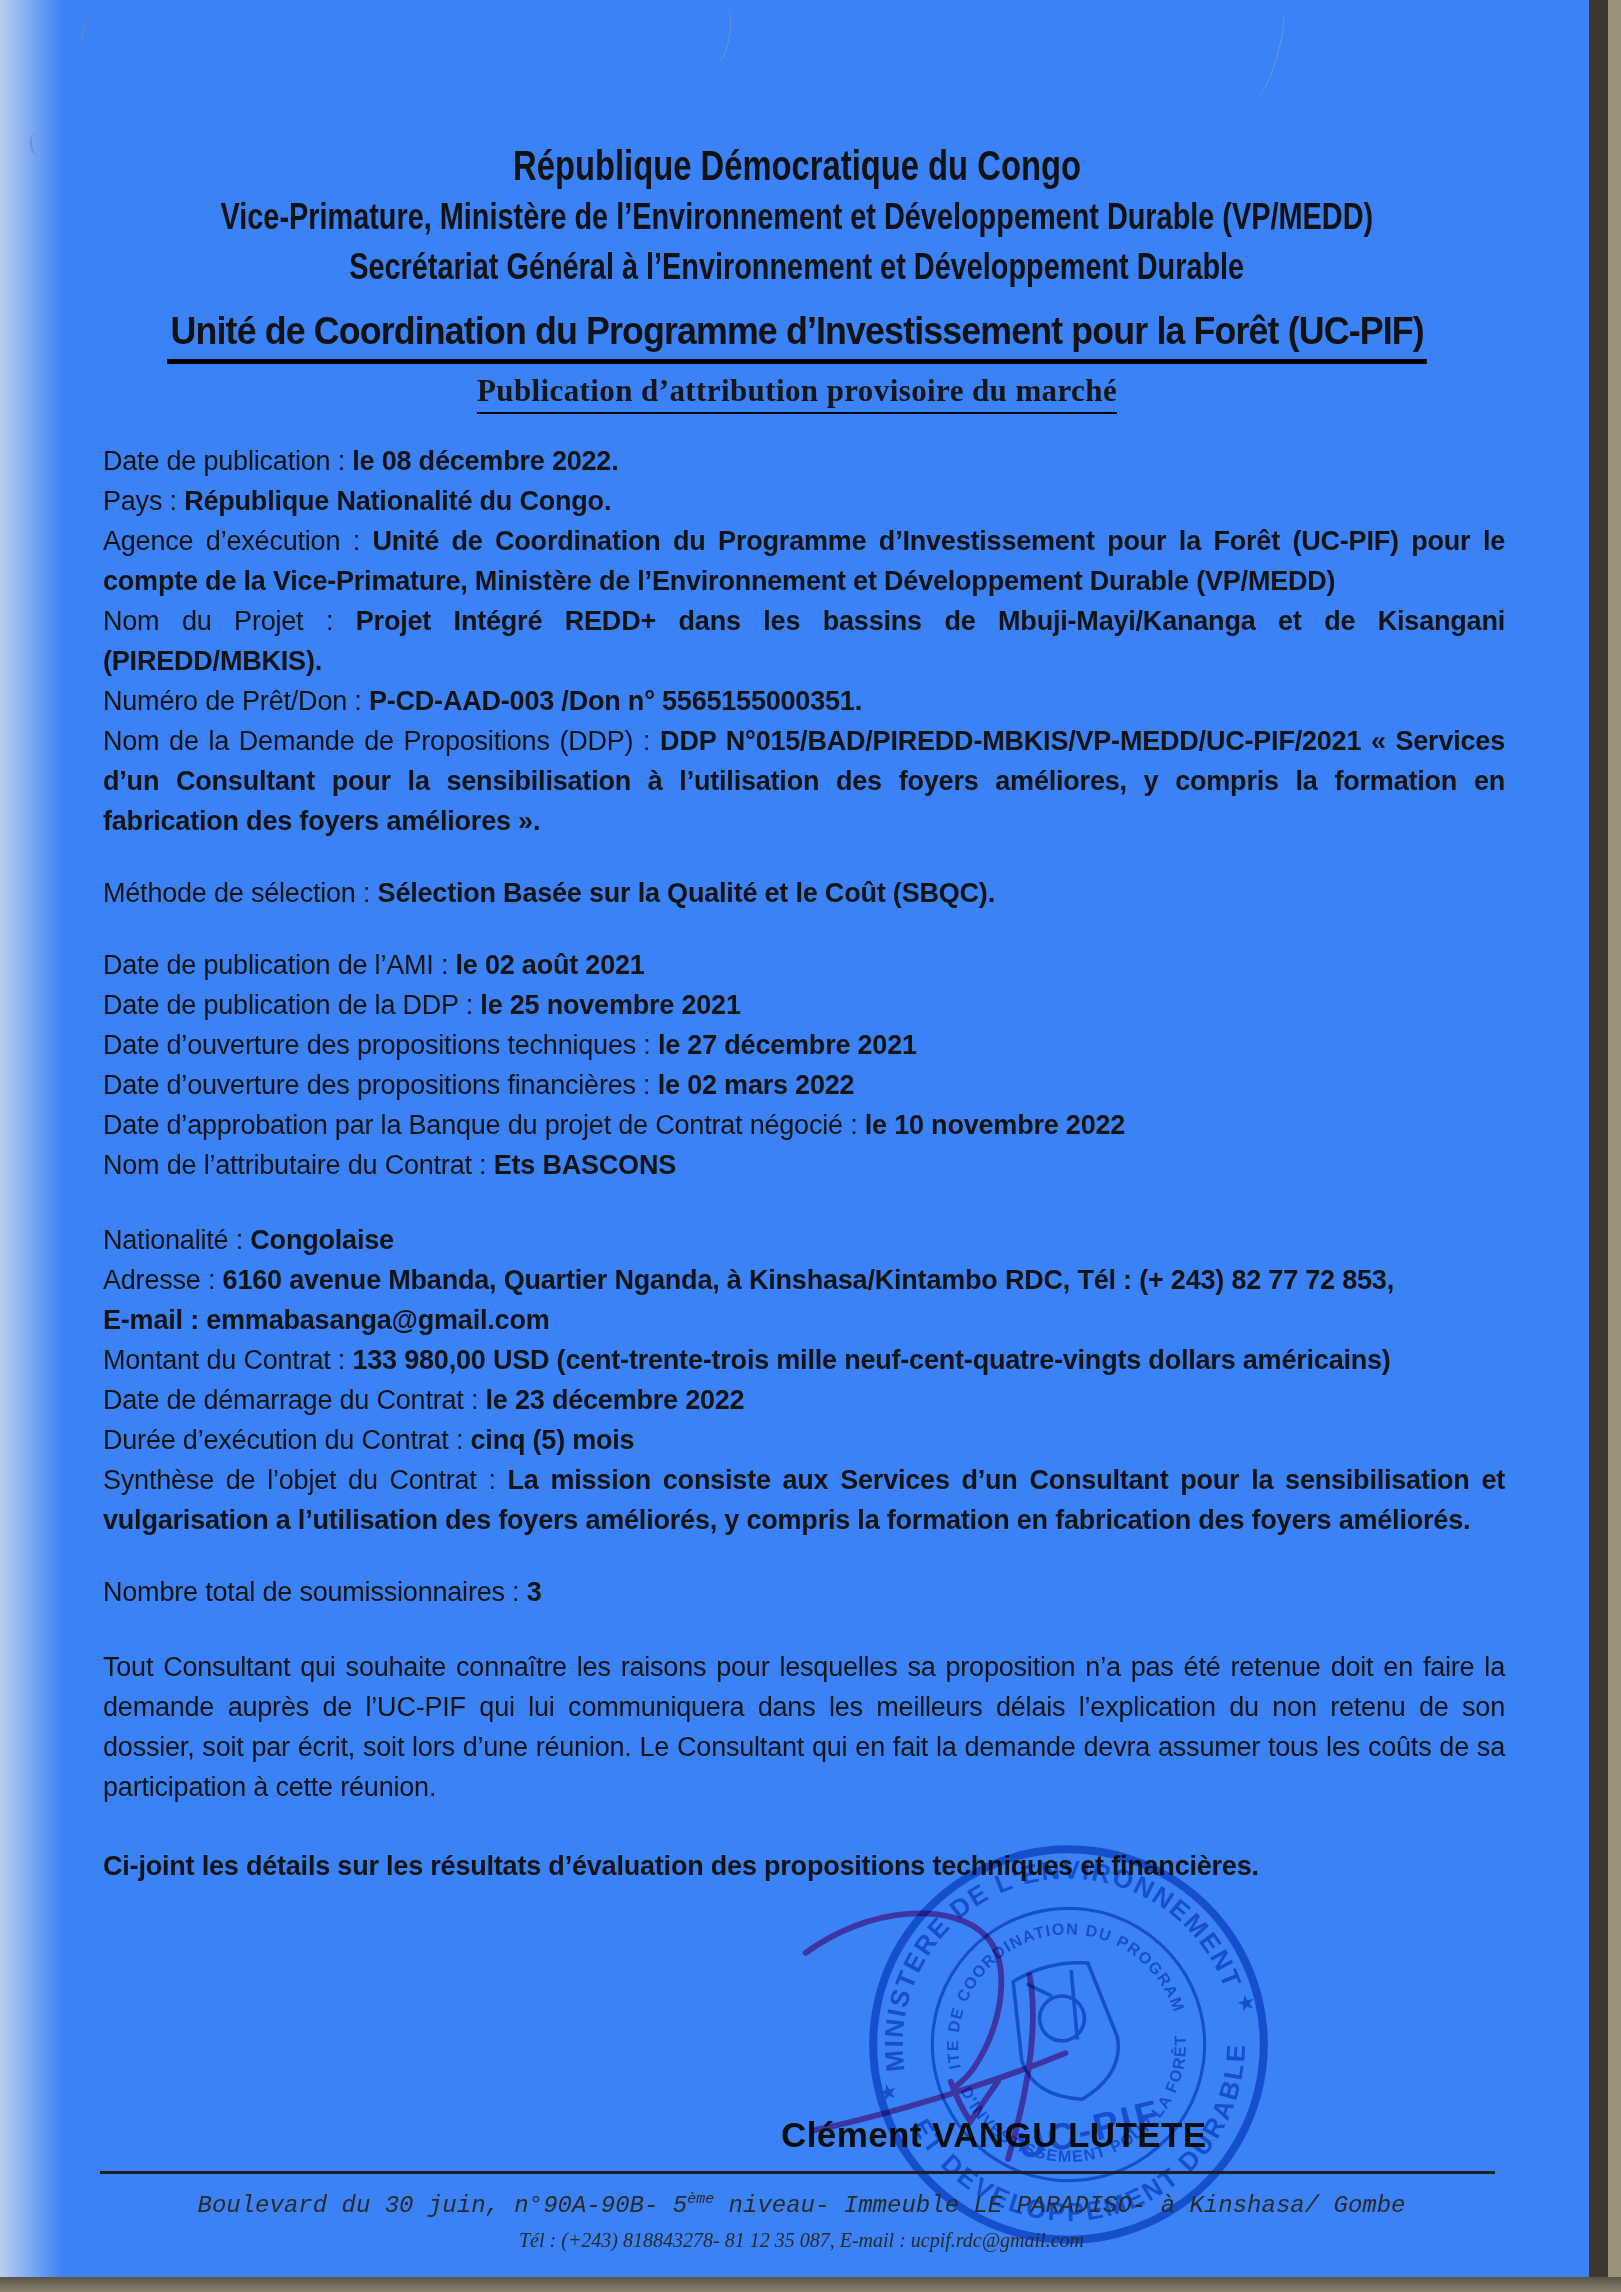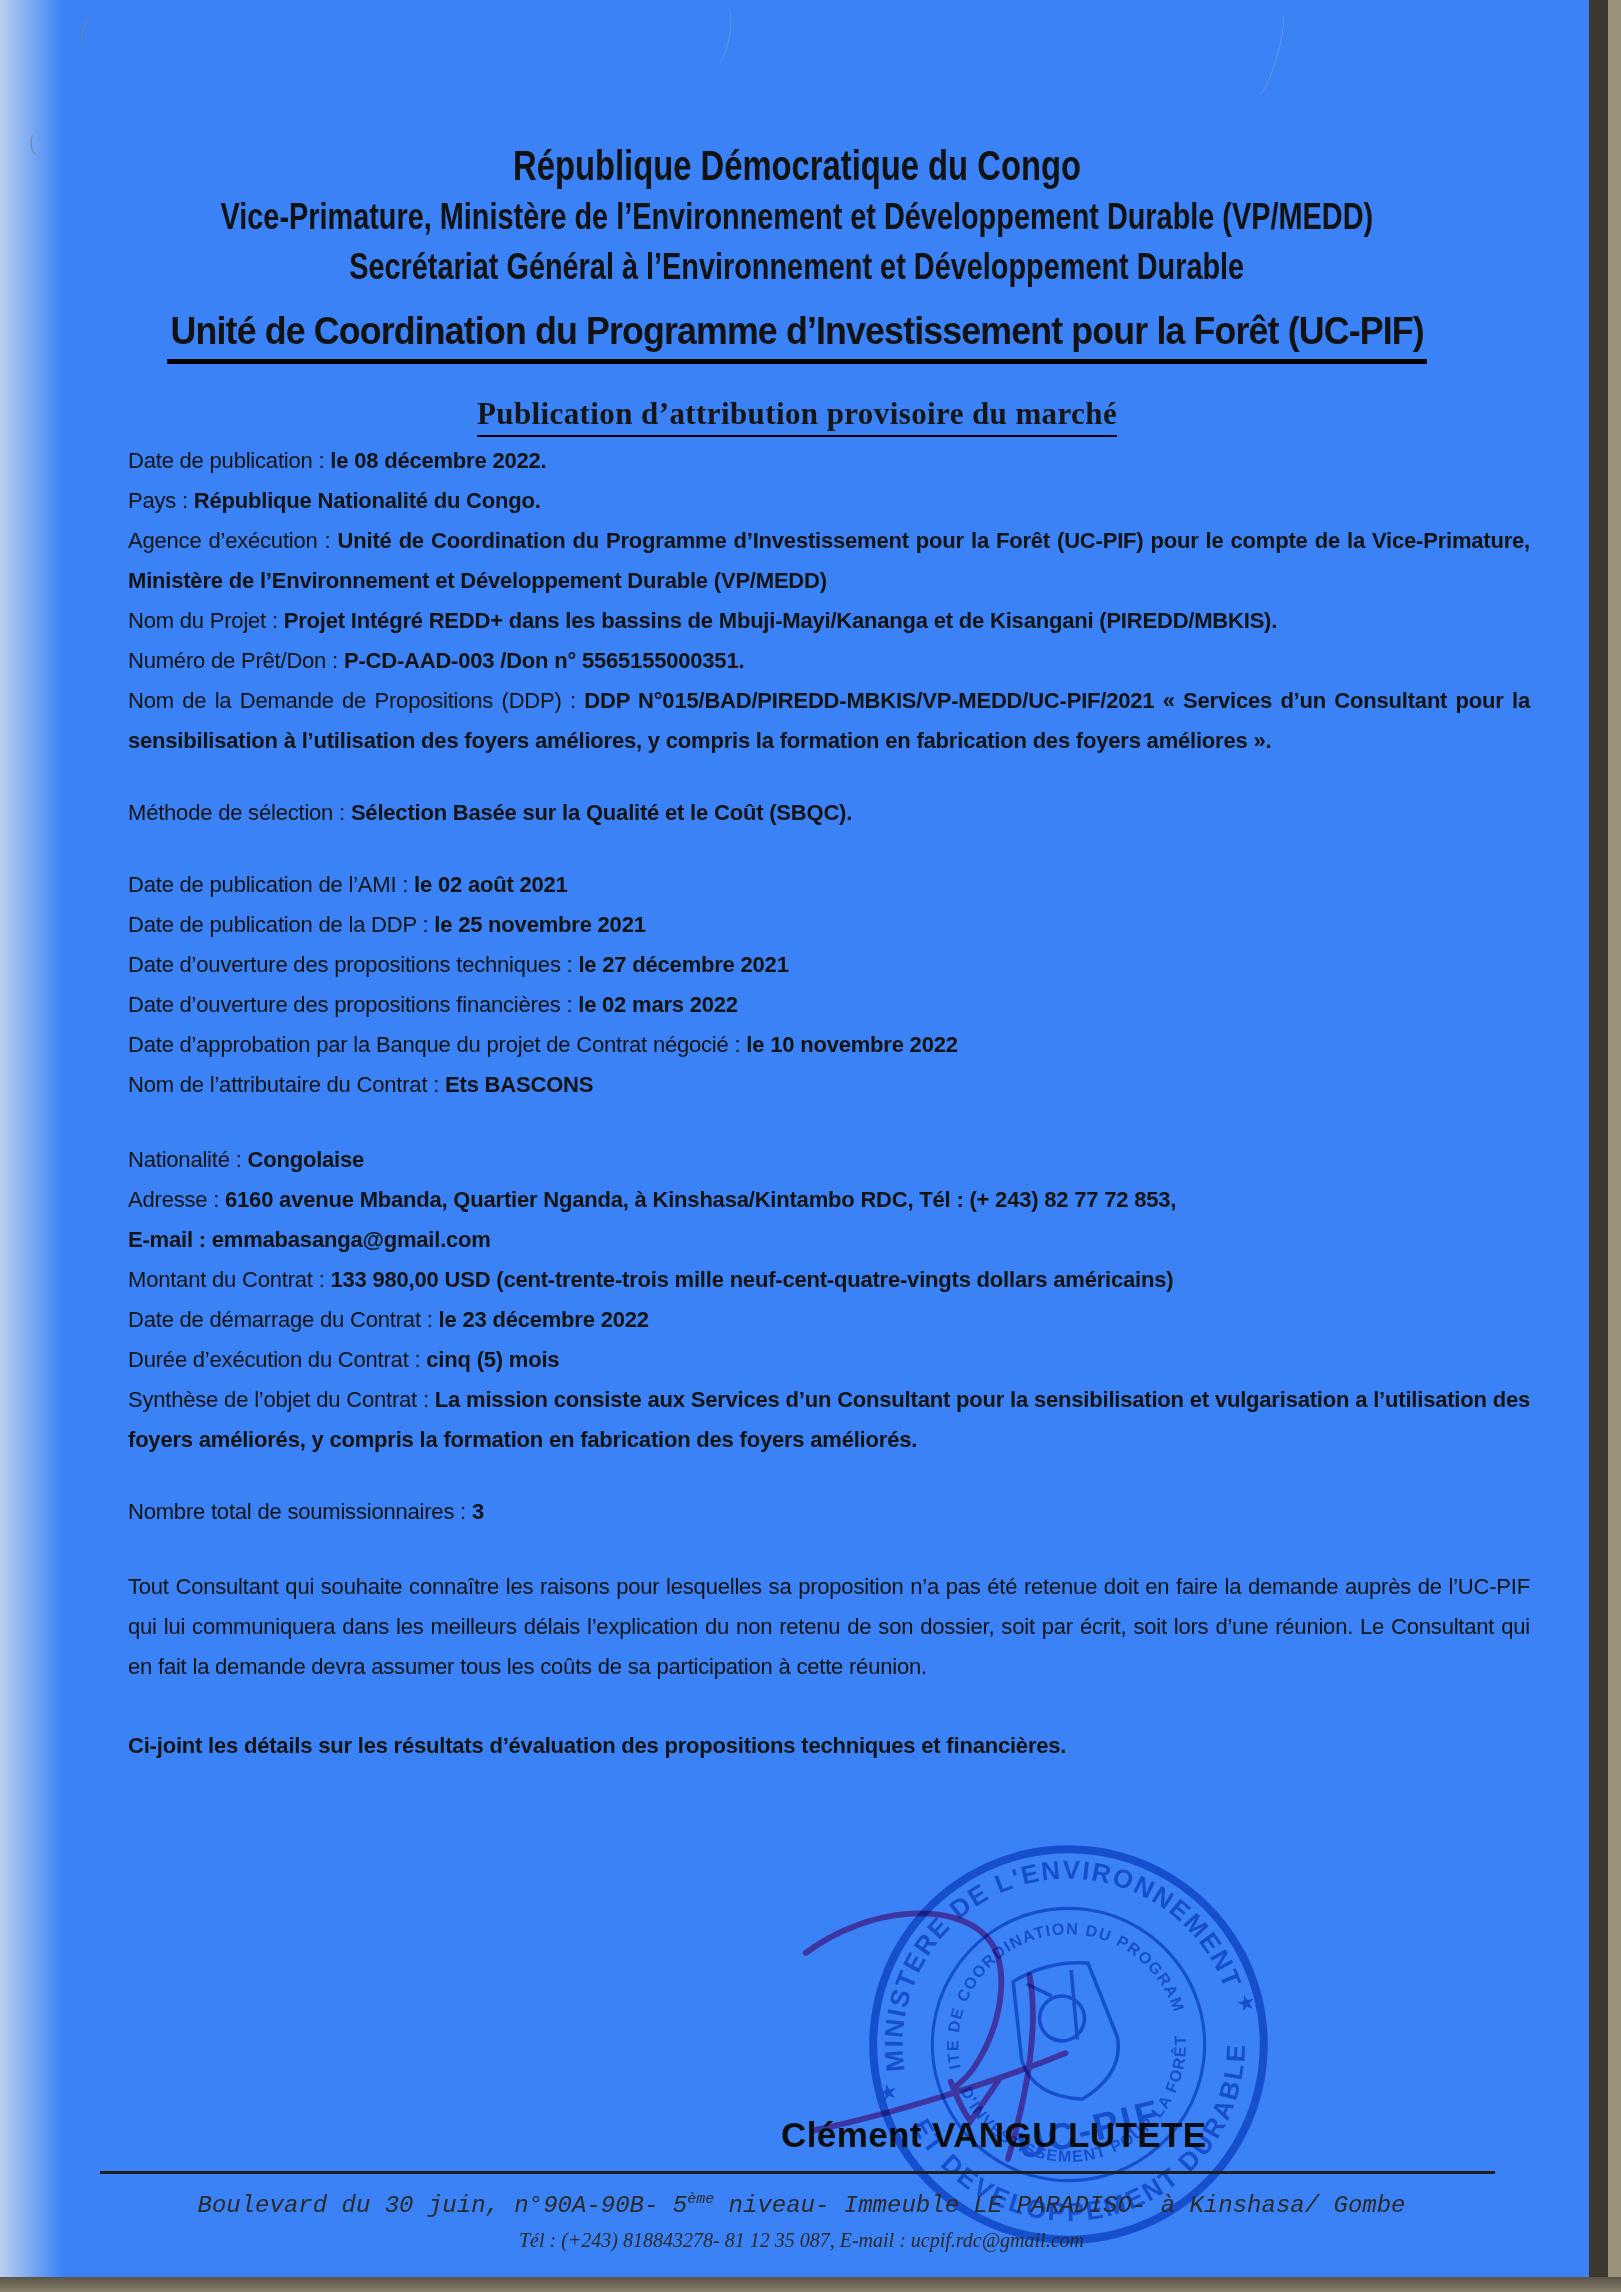--- a/index.html
+++ b/index.html
@@ -23,25 +23,25 @@
         border-radius:0 60% 40% 0;transform:rotate(18deg);opacity:.45;}
 
   .header{position:absolute;top:140px;left:0;width:1594px;text-align:center;}
   .h-cond{display:inline-block;transform:scaleX(.78);white-space:nowrap;font-weight:700;
         letter-spacing:0;color:#121212;}
   .h1{font-size:42px;line-height:52px;}
   .h2,.h3{font-size:37px;line-height:50px;}
   .unit{margin-top:18px;}
   .unit .h-cond{transform:scaleX(.94);font-size:38px;border-bottom:5.4px solid #000;
         padding:0 3.6px 6.3px;font-weight:700;letter-spacing:-0.9px;}
-  .doctitle{margin-top:32px;}
+  .doctitle{margin-top:9px;}
   .doctitle span{display:inline-block;font-family:"Liberation Serif",serif;font-weight:700;
         font-size:31px;border-bottom:2.7px solid #000;padding-bottom:2.7px;letter-spacing:0.4px;}
 
-  .body{position:absolute;top:441px;left:128px;width:1402px;font-size:22px;line-height:40px;
+  .body{position:absolute;top:441px;left:103px;width:1402px;font-size:27px;line-height:40px;
         letter-spacing:-0.2px;color:#141414;}
   .line{}
   .just{text-align:justify;}
   .gap-sm{margin-top:35px;}
   .gap-md{margin-top:32px;}
   .gap-lg{margin-top:32px;}
   .lbl{font-weight:400;}
   .val{font-weight:700;}
   .allbold .lbl{font-weight:700;}
   .para{margin-top:35px;text-align:justify;}

